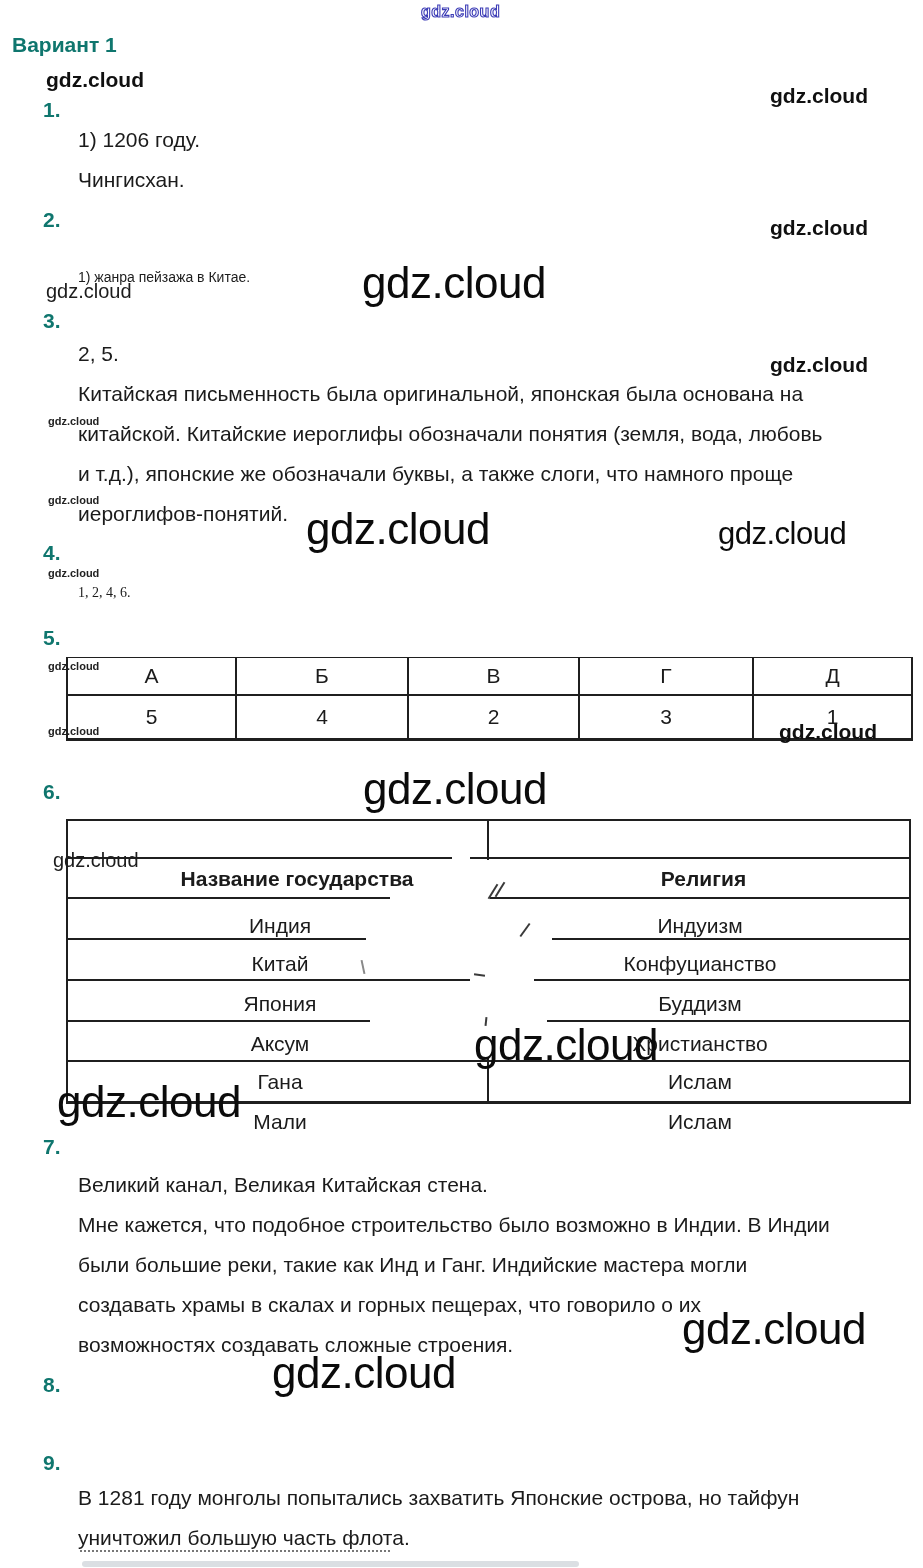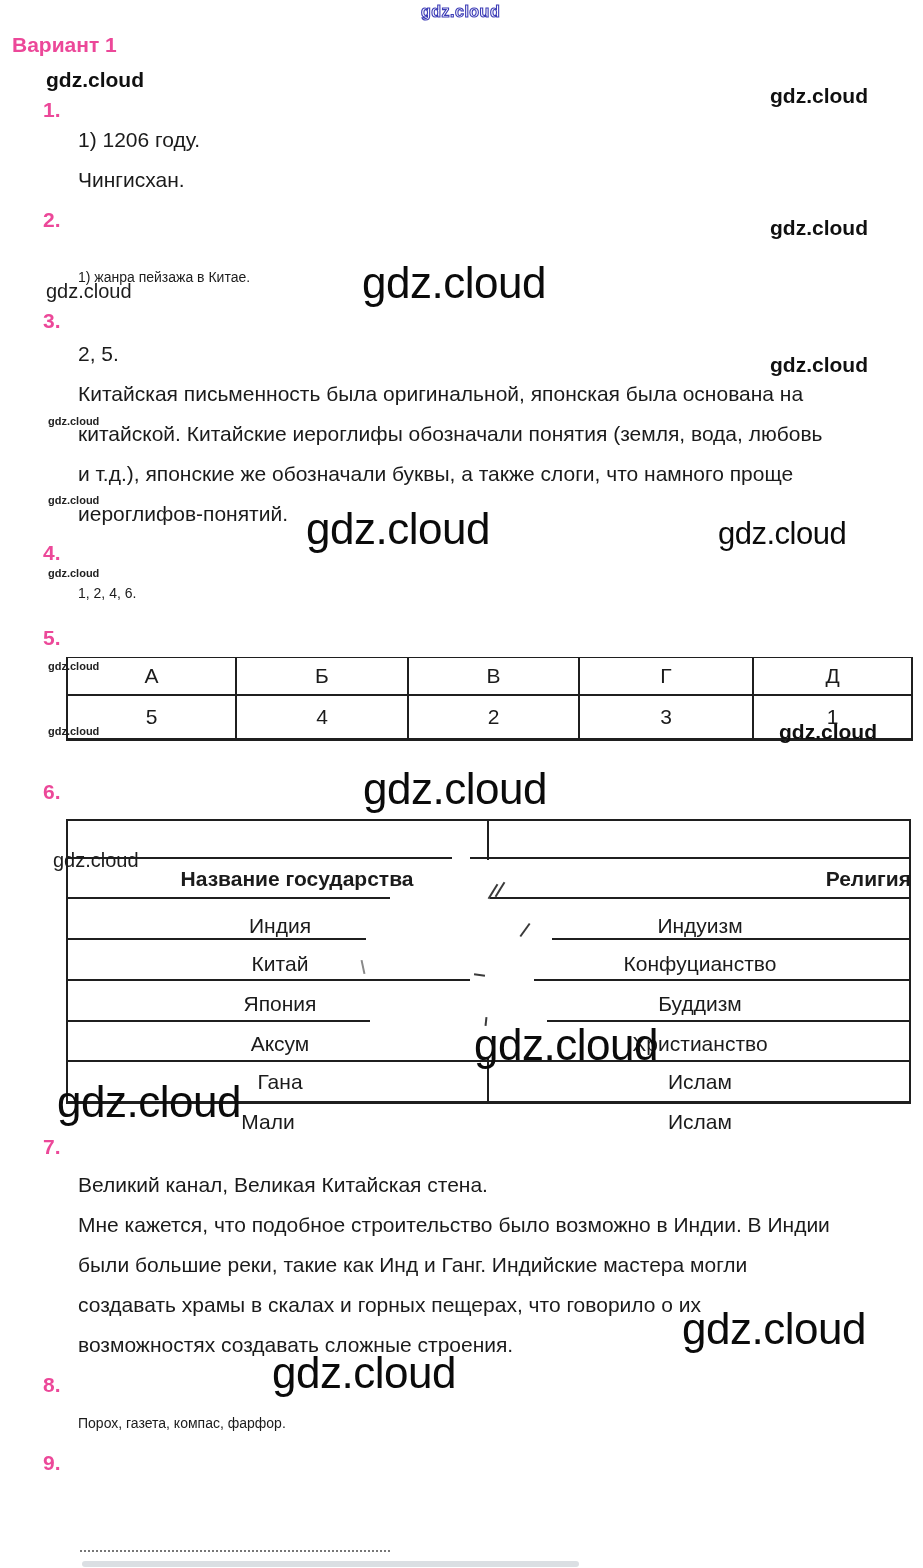--- a/index.html
+++ b/index.html
@@ -1,19 +1,19 @@
 <!DOCTYPE html>
 <html><head>
 <meta charset="utf-8">
 <style>
   html,body{margin:0;padding:0;background:#ffffff;}
   .page{position:relative;width:923px;height:1568px;background:#ffffff;overflow:hidden;
         font-family:"Liberation Sans",sans-serif;color:#1b1b1b;}
   .abs{position:absolute;}
-  .num{font-size:21px;font-weight:700;line-height:26px;color:#ec4899;white-space:pre;}
+  .num{font-size:21px;font-weight:700;line-height:26px;color:#0f766e;white-space:pre;}
   .txt{font-size:14px;line-height:26px;white-space:pre;}
   .para{font-size:21px;line-height:40px;white-space:pre;}
   .wm-big{font-size:44px;font-weight:500;color:#0b0b0b;line-height:44px;letter-spacing:-0.5px;white-space:nowrap;z-index:5;}
   .wm-med{font-size:21px;font-weight:600;color:#101010;line-height:26px;white-space:nowrap;z-index:5;}
   .wm-reg{font-size:20px;font-weight:400;color:#1c1c1c;line-height:24px;white-space:nowrap;z-index:5;}
   .wm-tiny{font-size:11px;font-weight:600;color:#222;line-height:14px;white-space:nowrap;z-index:5;}
   .wm-outline{font-size:16px;font-weight:700;line-height:18px;color:#ffffff;
               -webkit-text-stroke:1.1px #3c3cb6;letter-spacing:0.5px;white-space:nowrap;z-index:5;}
   
   .t1{position:absolute;left:66px;top:657px;z-index:1;}
@@ -67,21 +67,21 @@
   <div class="abs txt" style="left:78px;top:264px;">1) жанра пейзажа в Китае.</div>
 
   <div class="abs num" style="left:43px;top:308px;">3.</div>
   <div class="abs para" style="left:78px;top:334px;">2, 5.
 Китайская письменность была оригинальной, японская была основана на
 китайской. Китайские иероглифы обозначали понятия (земля, вода, любовь
 и т.д.), японские же обозначали буквы, а также слоги, что намного проще
 иероглифов-понятий.</div>
 
   <div class="abs num" style="left:43px;top:540px;">4.</div>
-  <div class="abs txt" style="left:78px;top:580px;">1, 2, 4, 6.</div>
+  <div class="abs txt" style="left:78px;top:580px;font-family:Liberation Serif, serif;">1, 2, 4, 6.</div>
 
   <div class="abs num" style="left:43px;top:625px;">5.</div>
   <div class="t1">
     <table class="lt">
       <colgroup>
           <col style="width:169px">
           <col style="width:172px">
           <col style="width:171px">
           <col style="width:174px">
           <col style="width:159px">
@@ -130,44 +130,45 @@
     <div class="tline" style="left:66px;top:1060px;width:845px;height:2px;"></div>
 
     <div class="mark" style="left:492px;top:883px;width:2px;height:17px;transform:rotate(32deg);"></div>
     <div class="mark" style="left:499px;top:881px;width:2px;height:17px;transform:rotate(32deg);"></div>
     <div class="mark" style="left:524px;top:922px;width:2px;height:16px;transform:rotate(36deg);"></div>
     <div class="mark" style="left:362px;top:960px;width:2px;height:14px;transform:rotate(-12deg);opacity:.6;"></div>
     <div class="mark" style="left:474px;top:974px;width:11px;height:2px;transform:rotate(8deg);"></div>
     <div class="mark" style="left:485px;top:1017px;width:2px;height:9px;transform:rotate(6deg);"></div>
 
     <div class="cell cellb" style="left:92px;top:822px;width:410px;">Название государства</div>
-    <div class="cell cellb" style="left:496px;top:822px;width:415px;text-align:right;">Религия</div>
+    <div class="cell cellb" style="left:496px;top:822px;width:415px;">Религия</div>
 
     <div class="cell" style="left:70px;top:869px;width:420px;">Индия</div>
     <div class="cell" style="left:490px;top:869px;width:420px;">Индуизм</div>
     <div class="cell" style="left:70px;top:907px;width:420px;">Китай</div>
     <div class="cell" style="left:490px;top:907px;width:420px;">Конфуцианство</div>
     <div class="cell" style="left:70px;top:947px;width:420px;">Япония</div>
     <div class="cell" style="left:490px;top:947px;width:420px;">Буддизм</div>
     <div class="cell" style="left:70px;top:987px;width:420px;">Аксум</div>
     <div class="cell" style="left:490px;top:987px;width:420px;">Христианство</div>
     <div class="cell" style="left:70px;top:1025px;width:420px;">Гана</div>
     <div class="cell" style="left:490px;top:1025px;width:420px;">Ислам</div>
-    <div class="cell" style="left:58px;top:1065px;width:420px;">Мали</div>
+    <div class="cell" style="left:70px;top:1065px;width:420px;">Мали</div>
     <div class="cell" style="left:490px;top:1065px;width:420px;">Ислам</div>
   </div>
 
   <div class="abs num" style="left:43px;top:1134px;">7.</div>
   <div class="abs para" style="left:78px;top:1165px;">Великий канал, Великая Китайская стена.
 Мне кажется, что подобное строительство было возможно в Индии. В Индии
 были большие реки, такие как Инд и Ганг. Индийские мастера могли
 создавать храмы в скалах и горных пещерах, что говорило о их
 возможностях создавать сложные строения.</div>
 
   <div class="abs num" style="left:43px;top:1372px;">8.</div>
-  <div class="abs txt" style="left:78px;top:1410px;">Порох, газета, компас, фарфор.</div>
 
   <div class="abs num" style="left:43px;top:1450px;">9.</div>
+  <div class="abs para" style="left:78px;top:1478px;">В 1281 году монголы попытались захватить Японские острова, но тайфун
+уничтожил большую часть флота.</div>
 
   <div class="dots1"></div>
   <div class="grayband"></div>
 
 </div>
 
 </body></html>

